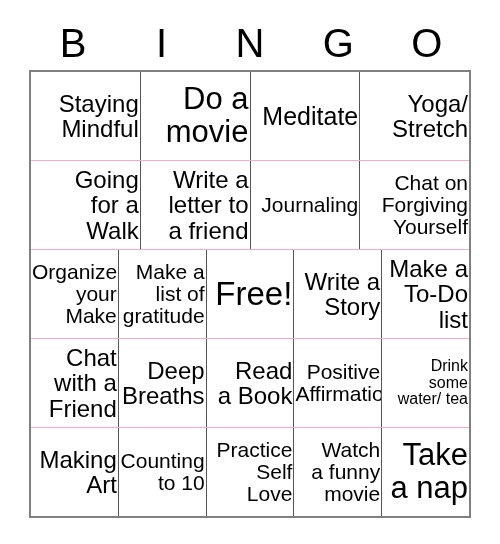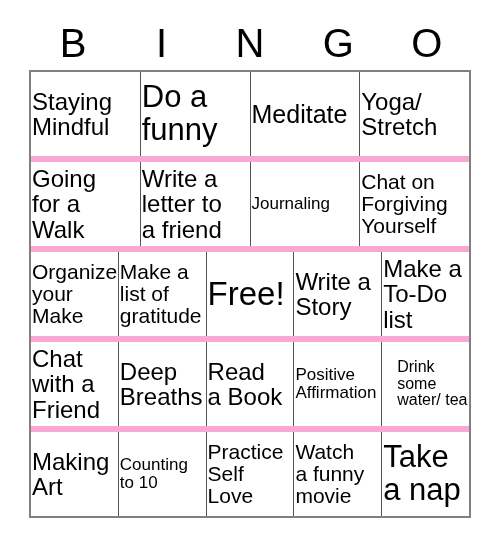--- a/index.html
+++ b/index.html
@@ -54,29 +54,29 @@
     background: #ffffff;
     display: flex;
     flex-direction: column;
   }
   .row {
     flex: 1 1 0;
     display: flex;
     min-height: 0;
   }
   .row + .row {
-    border-top: 6px solid #f9a8d4;
+    border-top: 1px solid #f9a8d4;
   }
   .cell {
     flex: 1 1 0;
     min-width: 0;
     display: flex;
     align-items: center;
     justify-content: center;
-    text-align: left;
+    text-align: right;
     padding: 0 1px;
     box-sizing: border-box;
     overflow: hidden;
     background: #ffffff;
   }
   .cell + .cell {
     border-left: 1px solid #555555;
   }
   .cell-text {
     display: block;
@@ -85,21 +85,21 @@
     font-weight: 400;
     white-space: pre-line;
     color: #000000;
   }
   
   .fs-xl  { font-size: 33px; }
   .fs-lg  { font-size: 31px; }
   .fs-md  { font-size: 24px; }
   .fs-sm  { font-size: 21px; }
   .fs-xs  { font-size: 25px; }
-  .fs-xxs { font-size: 17px; }
+  .fs-xxs { font-size: 21px; }
   .fs-tiny{ font-size: 16px; margin-left: 14px; }
 </style>
 </head>
 <body>
 
 <div class="card">
 
   <div class="header">
     <div class="header-letter">B</div>
     <div class="header-letter">I</div>
@@ -110,21 +110,21 @@
 
   <div class="grid">
 
     <div class="row">
       <div class="cell">
           <span class="cell-text fs-md">Staying
 Mindful</span>
         </div>
       <div class="cell">
           <span class="cell-text fs-lg">Do a
-funny</span>
+movie</span>
         </div>
       <div class="cell">
           <span class="cell-text fs-xs">Meditate</span>
         </div>
       <div class="cell">
           <span class="cell-text fs-md">Yoga/
 Stretch</span>
         </div>
     </div>
 

